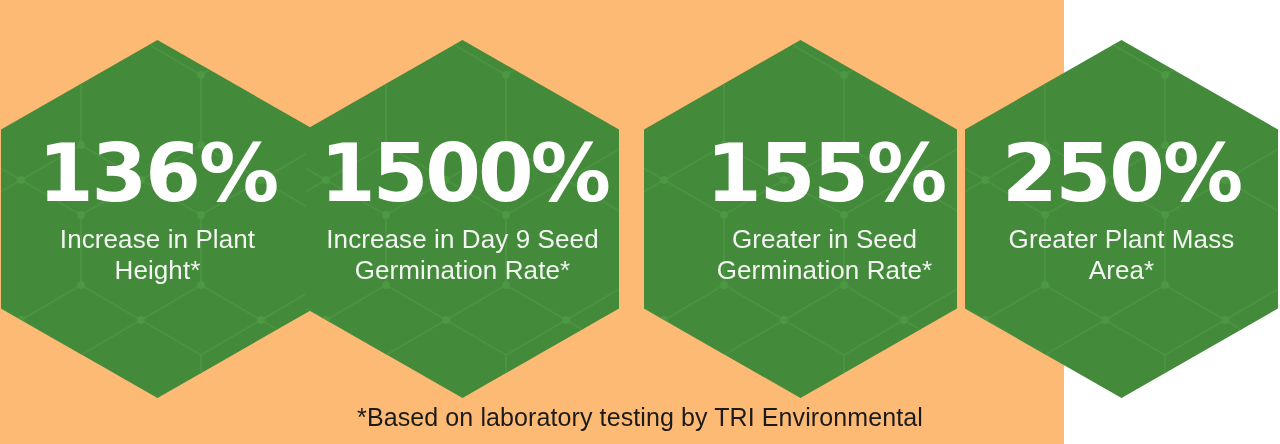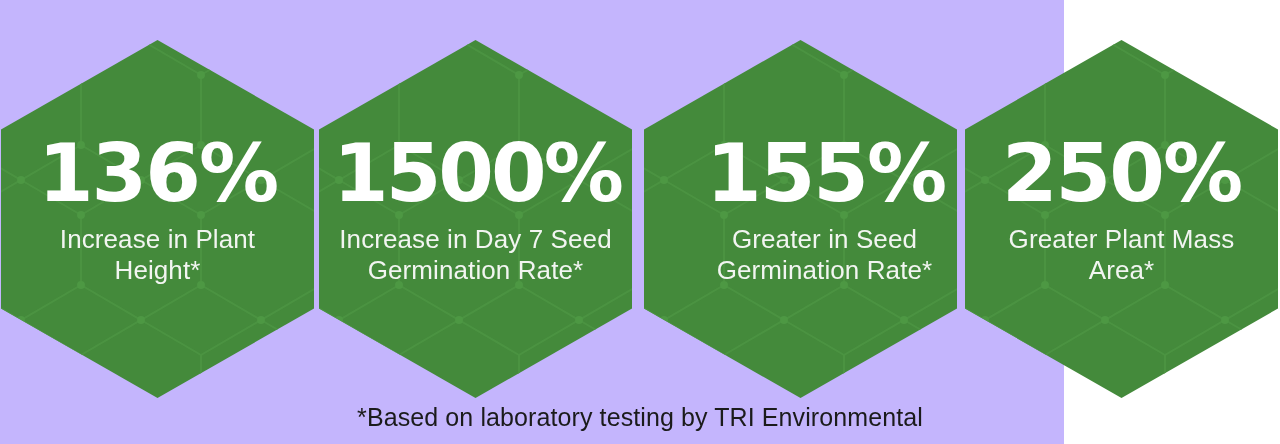--- a/index.html
+++ b/index.html
@@ -7,21 +7,21 @@
     width:1280px; height:444px;
     background:#ffffff;
     font-family:"Liberation Sans", sans-serif;
     overflow:hidden;
   }
 
   .infographic {
     position:relative;
     width:1064px;
     height:444px;
-    background:#c4b5fd;
+    background:#fdba74;
   }
 
   
   .hex-row {
     position:absolute;
     left:0; top:0;
     width:1280px;
     height:400px;
   }
 
@@ -43,21 +43,21 @@
   
   .hex-pattern {
     position:absolute;
     left:-40px; top:-40px;
     width:400px; height:440px;
     opacity:0.85;
     pointer-events:none;
   }
 
   .hex-1 { left:1px;    }
-  .hex-2 { left:319px;  }
+  .hex-2 { left:306px;  }
   .hex-3 { left:644px;padding-left:48px;  }
   .hex-4 { left:965px;  }
 
   .hex-content {
     position:relative;
     z-index:2;
     width:100%;
     text-align:center;
     padding:0 14px;
     transform:translateY(-8px);
@@ -170,21 +170,21 @@
           <circle cx="60" cy="180" r="4"></circle>
             <circle cx="180" cy="180" r="4"></circle>
           <circle cx="300" cy="180" r="4"></circle>
             <circle cx="60" cy="320" r="4"></circle>
           <circle cx="180" cy="320" r="4"></circle>
             <circle cx="300" cy="320" r="4"></circle>
         </g>
       </svg>
       <div class="hex-content">
         <span class="stat-number">1500%</span>
-        <span class="stat-label">Increase in Day 7 Seed Germination Rate*</span>
+        <span class="stat-label">Increase in Day 9 Seed Germination Rate*</span>
       </div>
     </div>
 
     <div class="hex hex-3">
       <svg class="hex-pattern" viewBox="0 0 400 440" xmlns="http://www.w3.org/2000/svg">
         <g fill="none" stroke="#4d9544" stroke-width="2">
           <polygon points="60,40 120,75 120,145 60,180 0,145 0,75"></polygon>
           <polygon points="180,40 240,75 240,145 180,180 120,145 120,75"></polygon>
           <polygon points="300,40 360,75 360,145 300,180 240,145 240,75"></polygon>
           <polygon points="60,180 120,215 120,285 60,320 0,285 0,215"></polygon>

